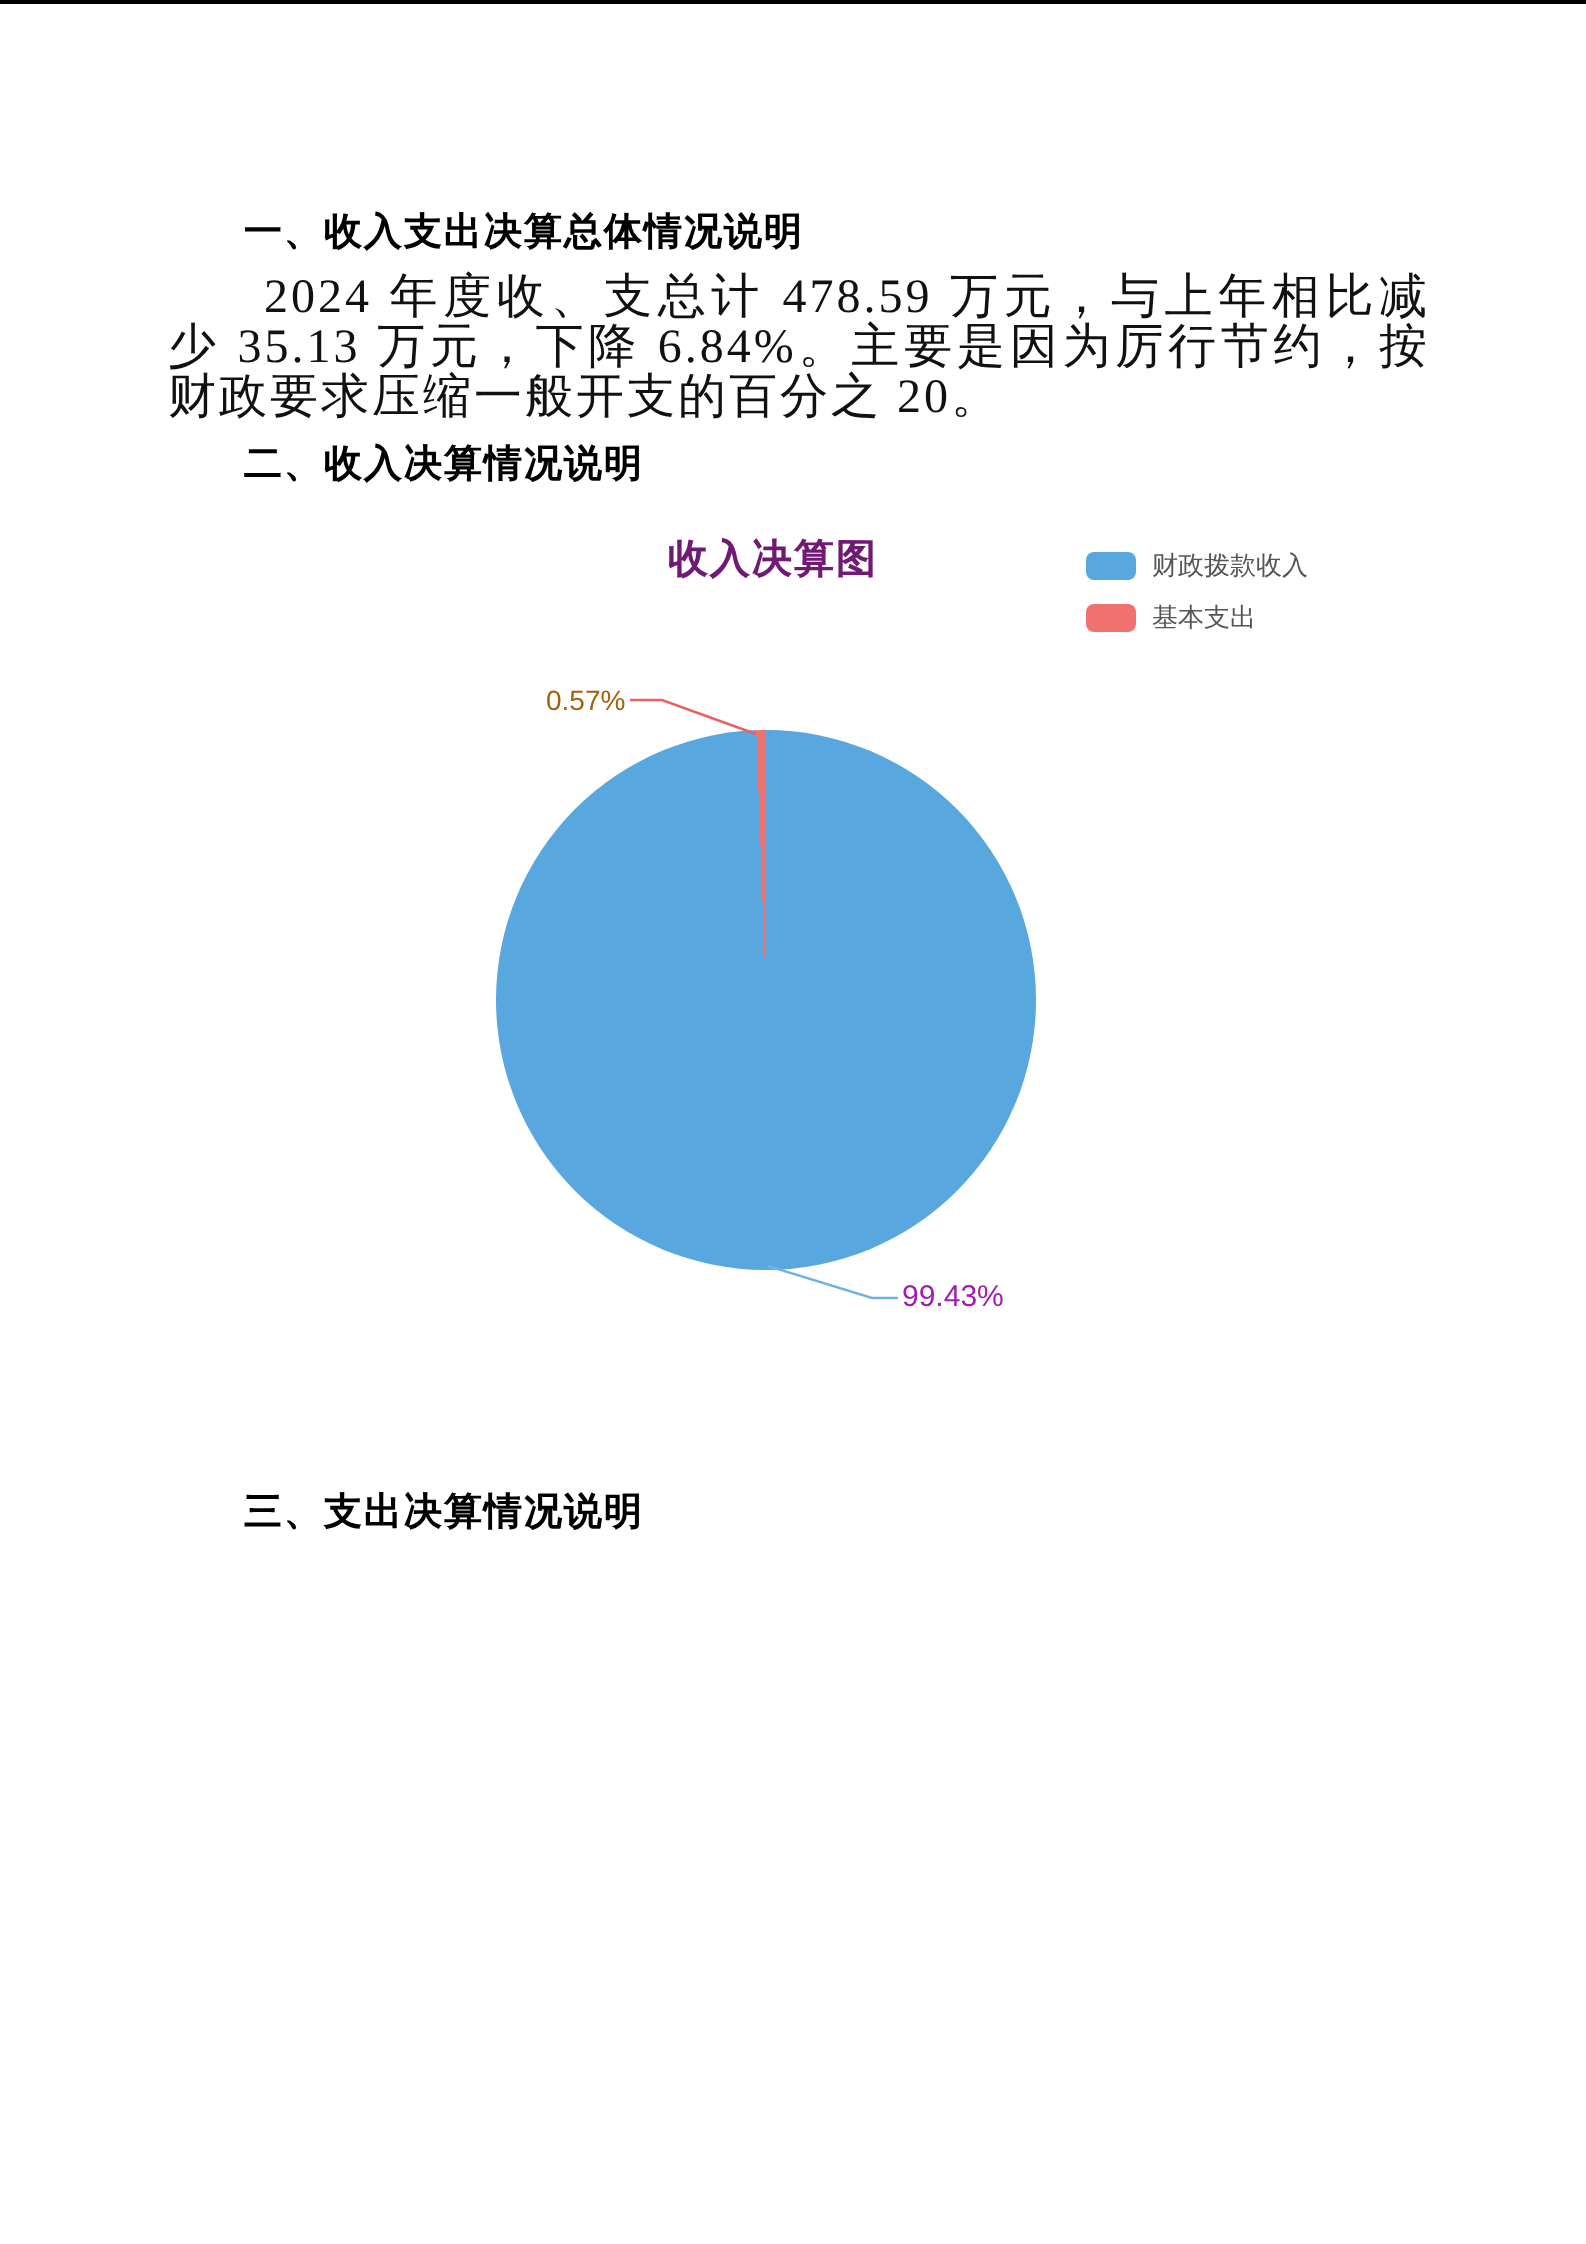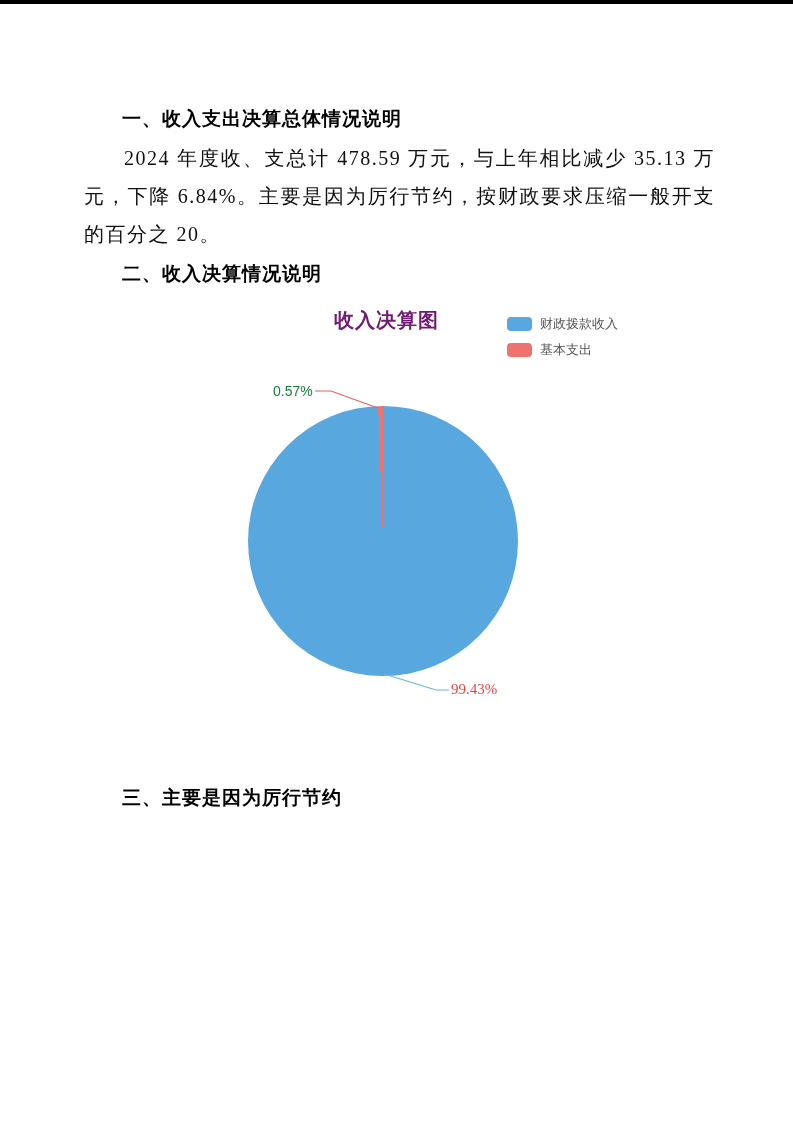--- a/index.html
+++ b/index.html
@@ -4,56 +4,56 @@
 <style>
   html, body { margin:0; padding:0; background:#ffffff; }
   .page {
     position:relative;
     width:793px; height:874px;
     background:#ffffff;
     margin:0 auto;
     overflow:hidden;
     font-family:"Liberation Serif","DejaVu Serif",serif;
     color:#151515;
-    border-top:4px solid #000000;
+    border-top:2px solid #000000;
     box-sizing:border-box;
   }
   .content { position:absolute; left:84px; top:94px; width:631px; }
   .heading {
     font-family:"Liberation Sans","DejaVu Sans",sans-serif;
     font-weight:bold;
     font-size:19px;
     line-height:41px;
     margin:0;
     text-indent:2em;
     letter-spacing:1px;
     color:#000;
   }
   .para {
-    font-size:20px;
-    line-height:38px;
+    font-size:24px;
+    line-height:25px;
     margin:0;
     text-indent:2em;
     text-align:justify;
     letter-spacing:1.5px;
     color:#111;
   }
   .chart {
     position:relative;
     height:483px;
     font-family:"Liberation Sans","DejaVu Sans",sans-serif;
     text-indent:0;
   }
   .chart-title {
     position:absolute; left:250px; top:13px;
     font-size:20px; font-weight:bold;
     color:#701a75; letter-spacing:1px;
   }
   .legend { position:absolute; left:423px; top:17px; }
-  .legend-item { display:flex; align-items:center; height:26px; }
+  .legend-item { display:flex; align-items:center; height:26px;margin-left:36px; }
   .swatch { width:25px; height:14px; border-radius:4px; display:inline-block; flex:0 0 auto; }
   .legend-label { margin-left:8px; font-size:13px; color:#555; white-space:nowrap; }
   .pie {
     position:absolute; left:164px; top:112px;
     width:270px; height:270px; border-radius:50%;
   }
   .leaders { position:absolute; left:0; top:0; pointer-events:none; }
   .pie-label { position:absolute; font-size:14px; white-space:nowrap; }
   .pie-label.small-slice { left:189px; top:89px; }
   .pie-label.big-slice  { left:367px; top:387px; font-size:15px; }
@@ -88,22 +88,22 @@
         </div>
       </div>
 
       <div class="pie" style="background: conic-gradient(rgb(88, 167, 223) 0deg, rgb(88, 167, 223) 357.95deg, rgb(240, 114, 111) 357.95deg, rgb(240, 114, 111) 360deg);"></div>
 
       <svg class="leaders" width="631" height="483" viewBox="0 0 631 483">
         <polyline points="231,97 247,97 294,114" fill="none" stroke-width="1.2" stroke="#E8605F"></polyline>
         <polyline points="300,380 352,396 365,396" fill="none" stroke-width="1.2" stroke="#6FB2E2"></polyline>
       </svg>
 
-      <div class="pie-label small-slice" style="color: #15803d;">0.57%</div>
-      <div class="pie-label big-slice" style="color: #ef4444; font-family: Liberation Serif, serif;">99.43%</div>
+      <div class="pie-label small-slice" style="color: #a16207;">0.57%</div>
+      <div class="pie-label big-slice" style="color: #a21caf;">99.43%</div>
     </div>
 
-    <h2 class="heading">三、主要是因为厉行节约</h2>
+    <h2 class="heading">三、支出决算情况说明</h2>
 
   </div>
 
   <div class="footer">- 25 -</div>
 </div>
 
 </body></html>

